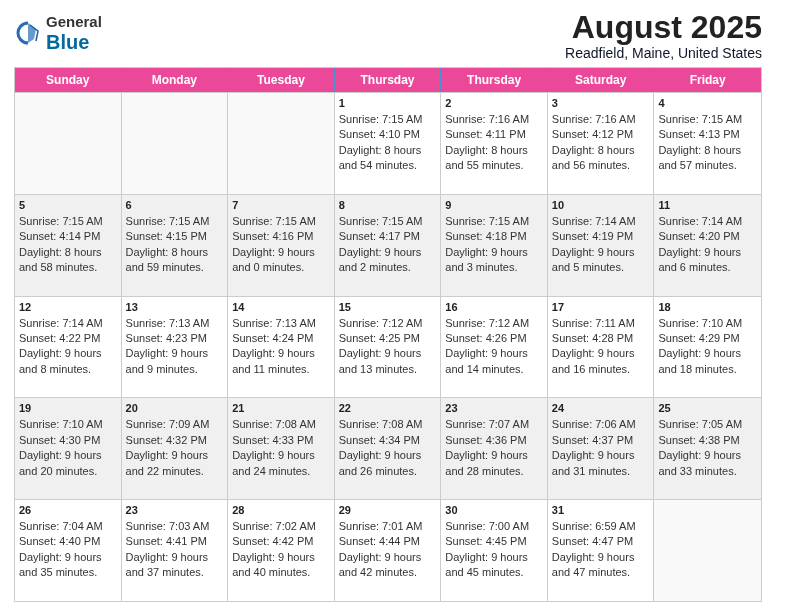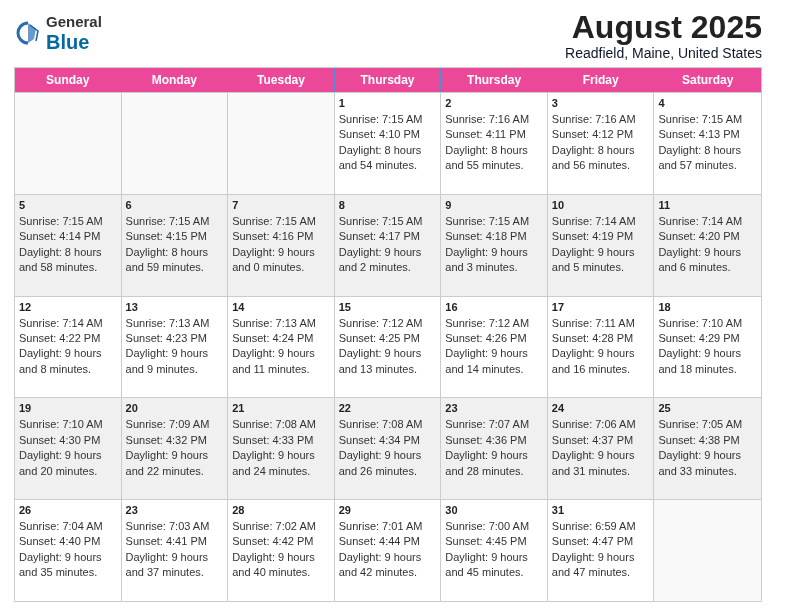--- a/index.html
+++ b/index.html
@@ -139,22 +139,22 @@
     </div>
   </div>
 
   <div class="calendar">
     <div class="cal-header">
     <div class="cal-header-cell">Sunday</div>
         <div class="cal-header-cell">Monday</div>
         <div class="cal-header-cell">Tuesday</div>
         <div class="cal-header-cell">Thursday</div>
         <div class="cal-header-cell">Thursday</div>
+        <div class="cal-header-cell">Saturday</div>
         <div class="cal-header-cell">Friday</div>
-        <div class="cal-header-cell">Saturday</div>
       </div>
     <div class="cal-body">
     <div class="cal-row">
           <div class="cal-cell empty"></div>
           <div class="cal-cell empty"></div>
           <div class="cal-cell empty"></div>
           <div class="cal-cell">
             <div class="day-num">1</div>
             <div class="day-info">Sunrise: 7:15 AM<br>Sunset: 4:10 PM<br>Daylight: 8 hours<br>and 54 minutes.</div>
           </div>

